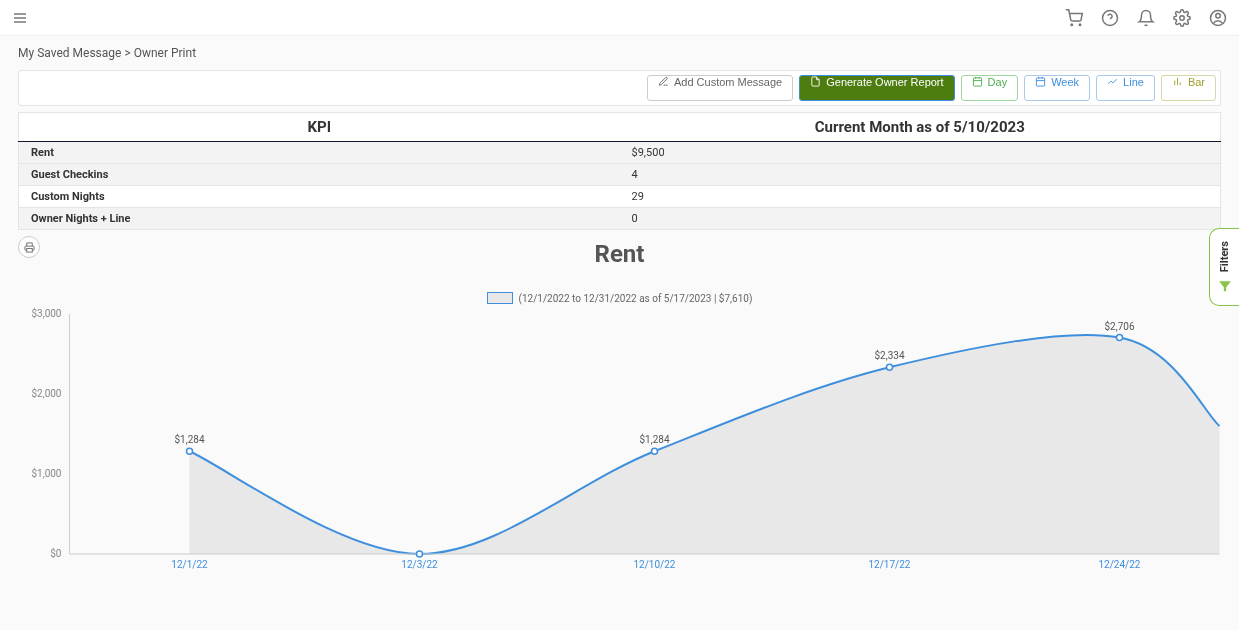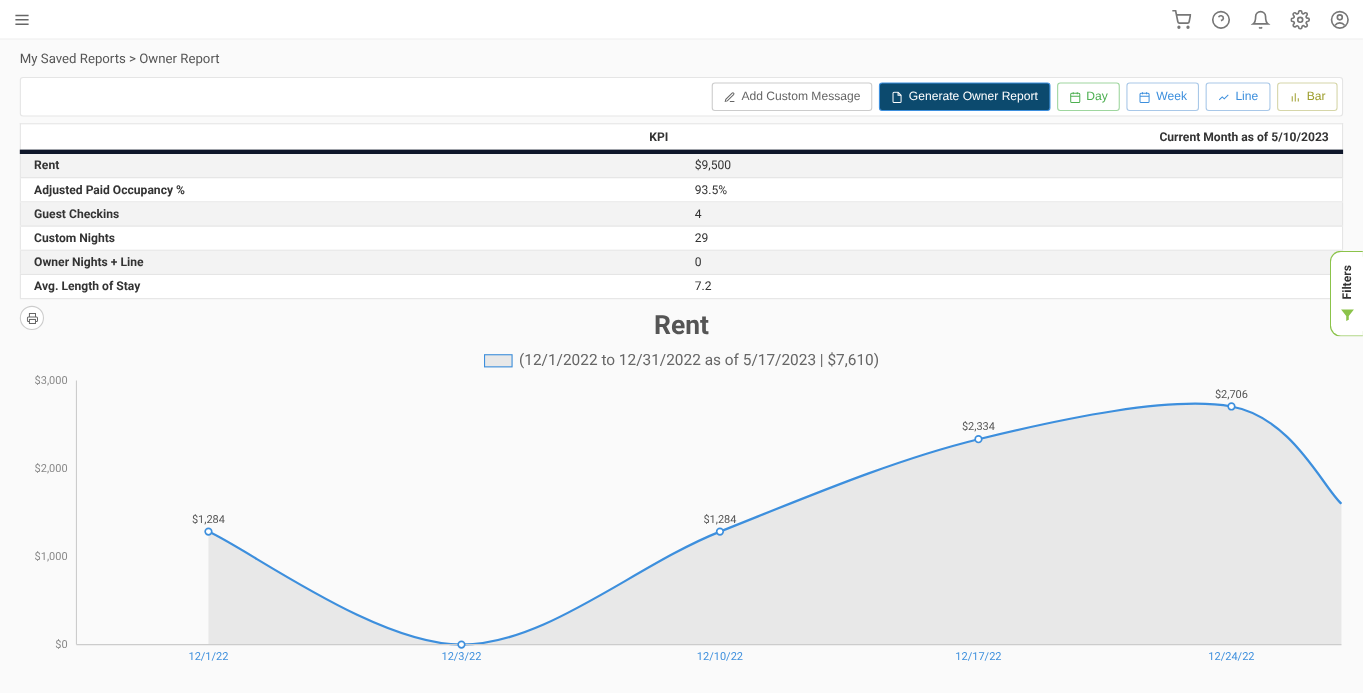--- a/index.html
+++ b/index.html
@@ -7,41 +7,41 @@
 .topbar{height:36px;background:#fff;border-bottom:1px solid #eee;display:flex;align-items:center;justify-content:space-between;padding:0 12px}
 .topbar-left{display:flex;align-items:center}
 .hamburger{width:16px;height:16px;cursor:pointer}
 .hamburger svg{width:100%;height:100%}
 .topbar-right{display:flex;align-items:center;gap:18px}
 .topbar-icon{width:18px;height:18px;cursor:pointer;color:#777}
 .breadcrumb{padding:10px 18px;font-size:12px;color:#555}
 .breadcrumb a{color:#555;text-decoration:none}
 .toolbar-wrap{padding:0 18px}
 .toolbar{height:36px;background:#fff;border:1px solid #e5e5e5;border-radius:3px;display:flex;align-items:center;justify-content:flex-end;padding:0 4px;position:relative}
-.btn{display:inline-flex;align-items:center;gap:5px;height:26px;padding:0 10px;border-radius:3px;border:1px solid #ccc;background:#fff;font-size:11px;color:#666;cursor:pointer;margin-left:6px}
+.btn{display:inline-flex;align-items:flex-start;gap:5px;height:26px;padding:0 10px;border-radius:3px;border:1px solid #ccc;background:#fff;font-size:11px;color:#666;cursor:pointer;margin-left:6px}
 .btn svg{width:11px;height:11px}
-.btn-primary{background:#0c4a6e;border-color:#3d8fdd;color:#fff}
+.btn-primary{background:#4d7c0f;border-color:#3d8fdd;color:#fff}
 .btn-day{border-color:#9fd69f;color:#4caf50}
 .btn-week{border-color:#a9c8e8;color:#3d8fdd}
 .btn-line{border-color:#a9c8e8;color:#3d8fdd}
 .btn-bar{border-color:#d6d6a9;color:#9e9e2e}
 .dropdown{position:absolute;top:38px;right:210px;background:#fff;border:1px solid #d5d5d5;border-top:none;box-shadow:0 2px 4px rgba(0,0,0,0.1);width:127px;z-index:10}
 .dropdown-item{display:flex;align-items:center;gap:8px;padding:6px 10px;font-size:11px;color:#666;cursor:pointer}
 .dropdown-item svg{width:11px;height:11px}
 .table-wrap{padding:6px 18px 0 18px}
 table{width:100%;border-collapse:collapse;background:#fff;border:1px solid #e5e5e5}
-th{text-align:right;padding:5px 12px;font-size:11px;font-weight:700;border-bottom:4px solid #0f172a}
+th{text-align:center;padding:5px 12px;font-size:15px;font-weight:700;border-bottom:1px solid #0f172a}
 td{padding:4px 12px;font-size:11px;border-bottom:1px solid #e5e5e5}
 tr.alt{background:#f3f3f3}
 td.label{font-weight:700}
 .print-circle{margin:6px 18px 0 18px;width:22px;height:22px;border:1px solid #ccc;border-radius:50%;display:flex;align-items:center;justify-content:center;cursor:pointer;background:#fff}
 .print-circle svg{width:11px;height:11px;color:#666}
 .chart-area{padding:0 18px}
 .chart-title{text-align:center;font-size:24px;font-weight:700;color:#555;margin-top:-18px}
-.chart-legend{display:flex;justify-content:center;align-items:center;gap:6px;margin-top:10px;font-size:14px;color:#666}
+.chart-legend{display:flex;justify-content:center;align-items:center;gap:6px;margin-top:24px;font-size:10px;color:#666}
 .legend-swatch{width:26px;height:12px;border:1px solid #3d8fdd;background:#e8e8e8}
 .chart-svg{width:100%;height:275px;display:block}
 .filters-tab{position:absolute;right:0;top:228px;width:30px;height:78px;background:#fff;border:1px solid #8bc34a;border-right:none;border-radius:10px 0 0 10px;display:flex;flex-direction:column;align-items:center;justify-content:center;gap:6px;cursor:pointer}
 .filters-tab span{writing-mode:vertical-rl;transform:rotate(180deg);font-size:11px;font-weight:700;color:#333}
 .filters-tab svg{width:14px;height:14px;color:#8bc34a}
 .axis-text{font-size:10px;fill:#888}
 .tick-text{font-size:10px;fill:#3d8fdd}
 .point-label{font-size:10px;fill:#555}
 </style>
 </head>
@@ -78,23 +78,23 @@
         </svg></div>
     <div class="topbar-icon"><svg viewBox="0 0 24 24" fill="none" stroke="currentColor" stroke-width="2">
           <circle cx="12" cy="12" r="10"></circle>
           <circle cx="12" cy="9" r="3"></circle>
           <path d="M6.2 18.8a7 7 0 0 1 11.6 0"></path>
         </svg></div>
   </div>
 </div>
 
 <div class="breadcrumb">
-  <a>My Saved Reports</a>
+  <a>My Saved Message</a>
   <span>&gt;</span>
-  <span>Owner Report</span>
+  <span>Owner Print</span>
 </div>
 
 <div class="toolbar-wrap">
   <div class="toolbar">
     <button class="btn">
       <svg viewBox="0 0 24 24" fill="none" stroke="currentColor" stroke-width="2">
           <path d="M12 20h9"></path>
           <path d="M16.5 3.5a2.1 2.1 0 0 1 3 3L7 19l-4 1 1-4z"></path>
         </svg>
       <span>Add Custom Message</span>
@@ -147,39 +147,31 @@
       <tr>
         <th style="width:50%">KPI</th>
         <th>Current Month as of 5/10/2023</th>
       </tr>
     </thead>
     <tbody id="kpi-body">
         <tr class="alt">
           <td class="label">Rent</td>
           <td>$9,500</td>
         </tr>
-        <tr>
-          <td class="label">Adjusted Paid Occupancy %</td>
-          <td>93.5%</td>
-        </tr>
         <tr class="alt">
           <td class="label">Guest Checkins</td>
           <td>4</td>
         </tr>
         <tr>
           <td class="label">Custom Nights</td>
           <td>29</td>
         </tr>
         <tr class="alt">
           <td class="label">Owner Nights + Line</td>
           <td>0</td>
-        </tr>
-        <tr>
-          <td class="label">Avg. Length of Stay</td>
-          <td>7.2</td>
         </tr>
       </tbody>
   </table>
 </div>
 
 <div class="print-circle">
   <svg viewBox="0 0 24 24" fill="none" stroke="currentColor" stroke-width="2">
       <polyline points="6 9 6 2 18 2 18 9"></polyline>
       <path d="M6 18H4a2 2 0 0 1-2-2v-5a2 2 0 0 1 2-2h16a2 2 0 0 1 2 2v5a2 2 0 0 1-2 2h-2"></path>
       <rect x="6" y="14" width="12" height="8"></rect>

